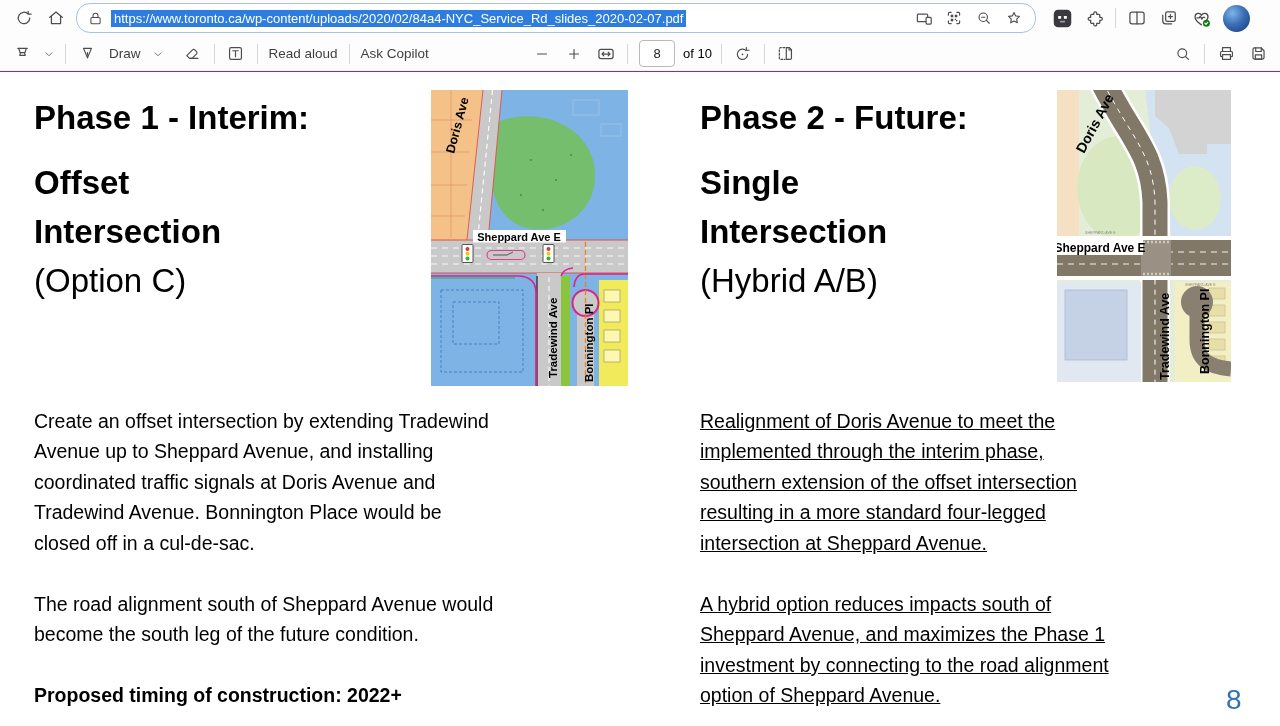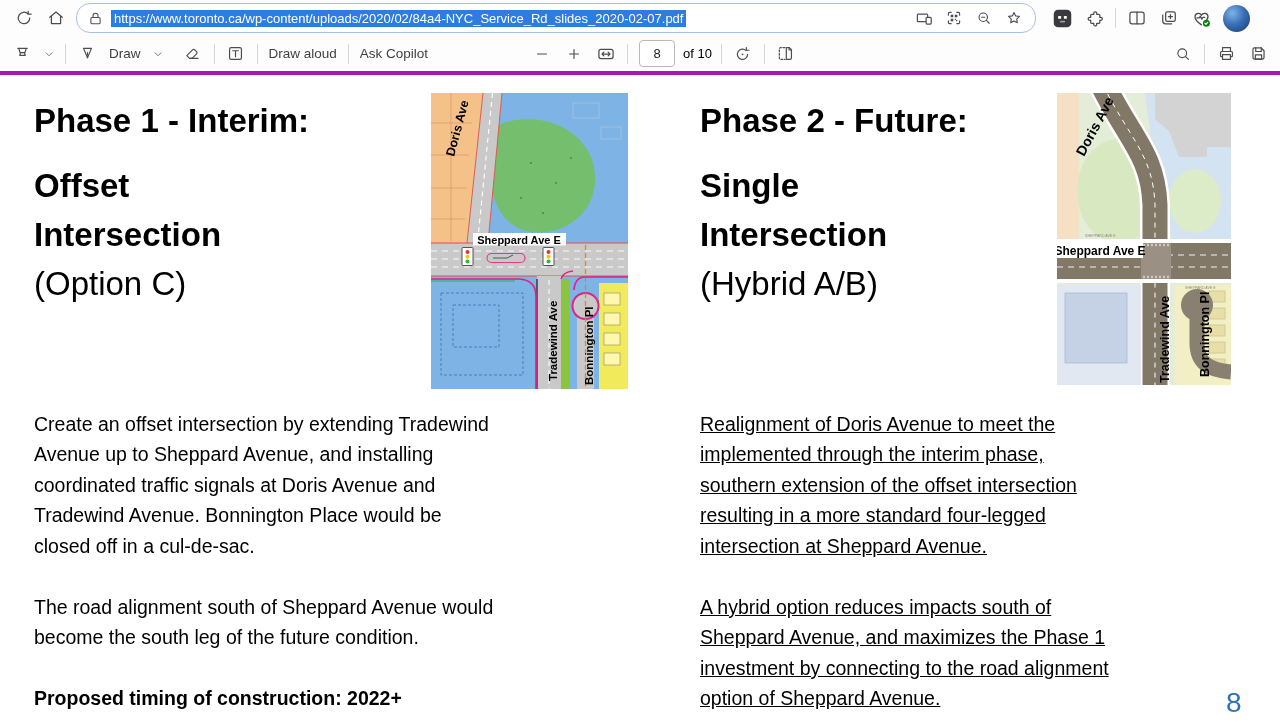--- a/index.html
+++ b/index.html
@@ -1,19 +1,19 @@
 <!DOCTYPE html>
 <html><head>
 <meta charset="utf-8">
 <style>
   html,body{margin:0;padding:0;}
   body{width:1280px;height:726px;overflow:hidden;font-family:"Liberation Sans",sans-serif;background:#fff;}
   .chrome{background:#fdfdfd;}
   .row1{height:36px;display:flex;align-items:center;padding:0 8px;}
-  .row2{height:35px;display:flex;align-items:center;border-bottom:4px solid #a21caf;position:relative;background:#fdfdfd;}
+  .row2{height:35px;display:flex;align-items:center;border-bottom:1px solid #a21caf;position:relative;background:#fdfdfd;}
   .icbtn{width:32px;height:30px;display:flex;align-items:center;justify-content:center;border-radius:6px;flex:0 0 auto;}
   .ic{stroke:#4d4d4d;fill:none;stroke-width:1.5;stroke-linecap:round;stroke-linejoin:round;}
   .icf{fill:#4d4d4d;stroke:none;}
   .url-pill{flex:1 1 auto;height:28px;margin:0 10px 0 4px;background:#fff;border:1px solid #a9c0e8;border-radius:14px;display:flex;align-items:center;padding:0 6px 0 10px;max-width:942px;}
   .url-text{font-size:13px;color:#fff;background:#2d7de1;padding:1px 3px;white-space:nowrap;overflow:hidden;}
   .pill-spacer{flex:1 1 auto;}
   .pill-ic{width:30px;height:26px;display:flex;align-items:center;justify-content:center;flex:0 0 auto;}
   .vdiv{width:1px;height:20px;background:#d6d6d6;margin:0 5px;flex:0 0 auto;}
   .tool-label{font-size:13.5px;color:#3f3f3f;padding:0 6px;white-space:nowrap;}
   .avatar{width:27px;height:27px;border-radius:50%;background:radial-gradient(circle at 35% 30%,#7fb3e8 0%,#3a6fb8 45%,#16386e 100%);flex:0 0 auto;margin-left:6px;}
@@ -162,21 +162,21 @@
       </svg>
   </div>
   <div class="vdiv"></div>
   <div class="icbtn">
     <svg class="ic" width="19" height="19" viewBox="0 0 24 24">
         <rect x="4.5" y="4.5" width="15" height="15" rx="2"></rect>
         <path d="M8.5 8.5h7M12 8.5V16"></path>
       </svg>
   </div>
   <div class="vdiv"></div>
-  <span class="tool-label">Draw aloud</span>
+  <span class="tool-label">Read aloud</span>
   <div class="vdiv"></div>
   <span class="tool-label">Ask Copilot</span>
 
   <div class="center-tools">
     <div class="icbtn">
       <svg class="ic" width="18" height="18" viewBox="0 0 24 24">
           <path d="M6 12h12"></path>
         </svg>
     </div>
     <div class="icbtn">

